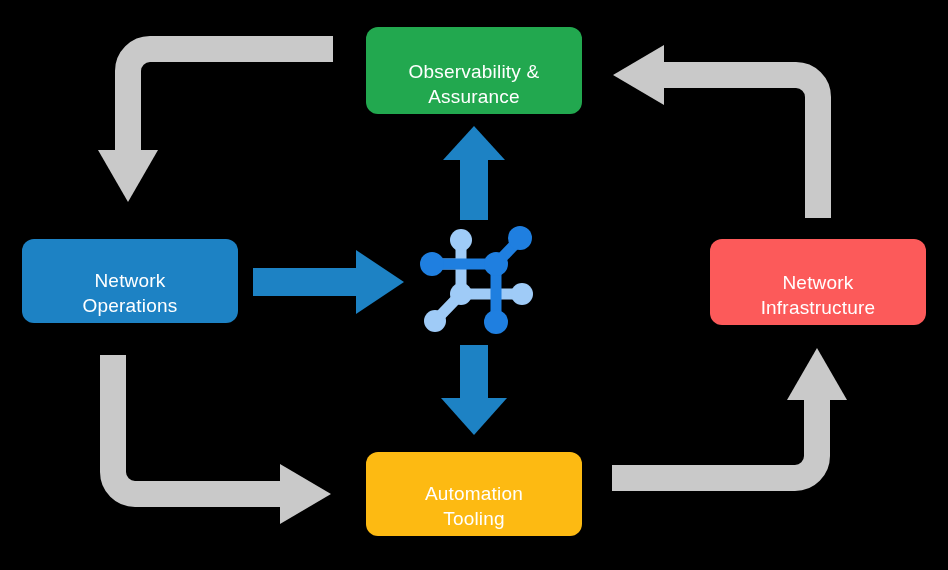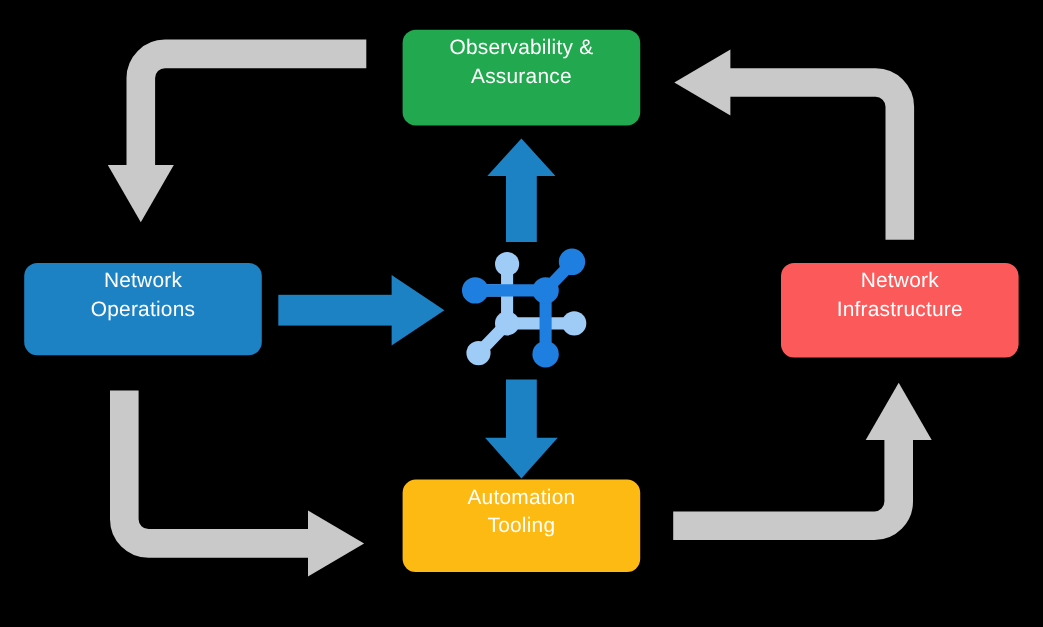--- a/index.html
+++ b/index.html
@@ -12,21 +12,21 @@
     width: 948px;
     height: 570px;
     background: #000000;
     overflow: hidden;
     font-family: "Liberation Sans", "DejaVu Sans", sans-serif;
   }
   .node-box {
     position: absolute;
     border-radius: 12px;
     display: flex;
-    align-items: flex-start;
+    align-items: flex-end;
     justify-content: center;
     text-align: center;
     color: #ffffff;
     font-size: 19px;
     line-height: 1.35;
     font-weight: 400;
     letter-spacing: 0.2px;
     box-sizing: border-box;
     padding: 4px 10px;
   }
@@ -36,21 +36,21 @@
   }
   #box-network-operations {
     left: 22px; top: 239px; width: 216px; height: 84px;
     background: #1d82c4;
   }
   #box-network-infrastructure {
     left: 710px; top: 239px; width: 216px; height: 86px;
     background: #fc5a5a;
   }
   #box-automation-tooling {
-    left: 366px; top: 436px; width: 216px; height: 84px;
+    left: 366px; top: 452px; width: 216px; height: 84px;
     background: #fdba12;
   }
   .svg-layer {
     position: absolute;
     left: 0; top: 0;
     width: 948px;
     height: 570px;
     pointer-events: none;
   }
   .box-label { display: block; white-space: pre-line; }

